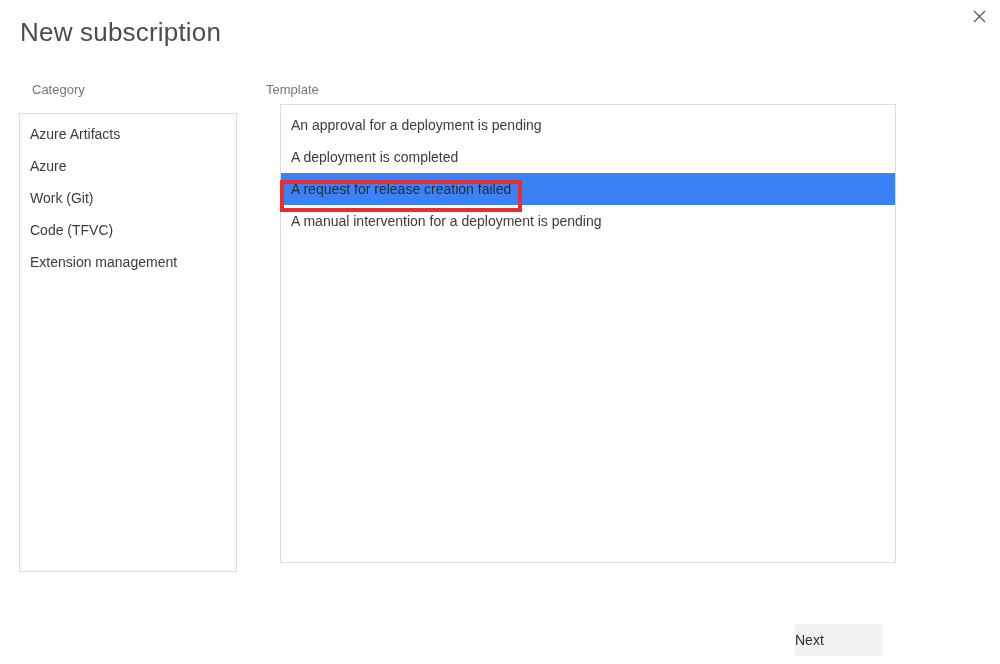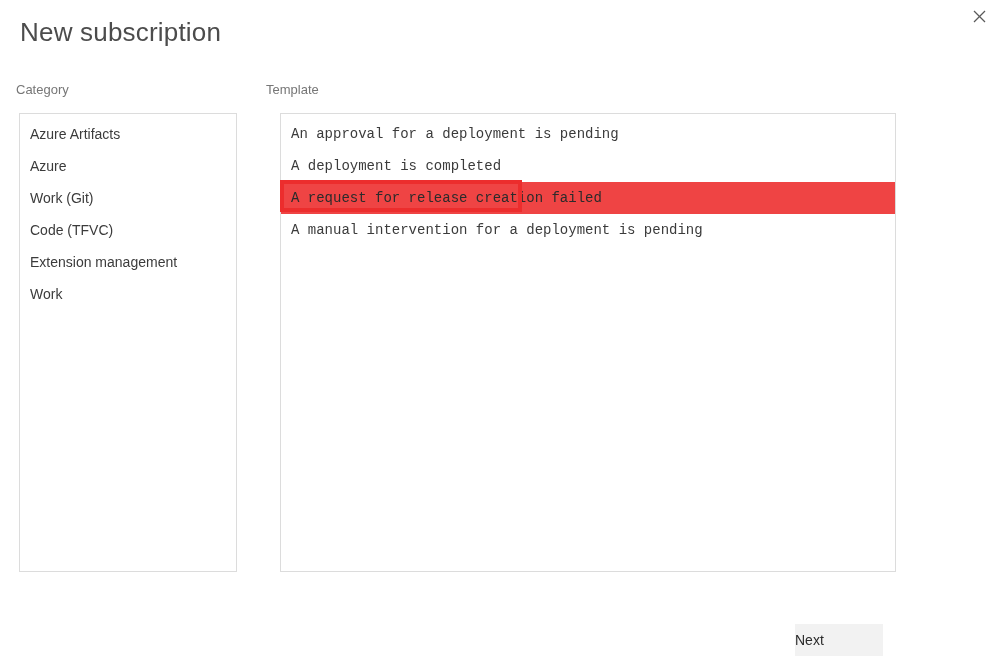--- a/index.html
+++ b/index.html
@@ -60,60 +60,59 @@
     top: 78px;
   }
 
   .col-label {
     position: absolute;
     font-size: 13px;
     color: #767676;
     line-height: 16px;
     white-space: nowrap;
   }
-  .col-label.category { left: 16px; top: 4px; }
+  .col-label.category { left: 32px; top: 4px; }
   .col-label.template { left: 266px; top: 4px; }
 
   .listbox {
     position: absolute;
     background: #ffffff;
     border: 1px solid #dcdcdc;
     box-sizing: border-box;
     overflow: hidden;
   }
   .listbox.category {
     left: 19px;
     top: 35px;
     width: 218px;
     height: 459px;
   }
   .listbox.template {
     left: 280px;
-    top: 35px;
+    top: 26px;
     width: 616px;
     height: 459px;
-    font-family: Liberation Mono, monospace;
   }
 
   .list-inner { padding-top: 4px; }
 
   .list-item {
     height: 32px;
     line-height: 32px;
     padding: 0 10px;
     font-size: 14px;
     color: #3b3b3b;
     white-space: nowrap;
     overflow: hidden;
     text-overflow: ellipsis;
     cursor: pointer;
     user-select: none;
   }
   .list-item.selected {
-    background: #ef4444;
+    background: #3b82f6;
     color: #2b2b2b;
   }
 
   
   .annotation-box {
     position: absolute;
     left: 280px;
     top: 180px;
     width: 242px;
     height: 32px;
@@ -167,21 +166,20 @@
 
     <div class="col-label category">Category</div>
 
     <div class="listbox category">
       <div class="list-inner">
         <div class="list-item">Azure Artifacts</div>
         <div class="list-item">Azure</div>
         <div class="list-item">Work (Git)</div>
         <div class="list-item">Code (TFVC)</div>
         <div class="list-item">Extension management</div>
-        <div class="list-item">Work</div>
       </div>
     </div>
 
     <div class="col-label template">Template</div>
 
     <div class="listbox template">
       <div class="list-inner">
         <div class="list-item">An approval for a deployment is pending</div>
         <div class="list-item">A deployment is completed</div>
         <div class="list-item selected">A request for release creation failed</div>

